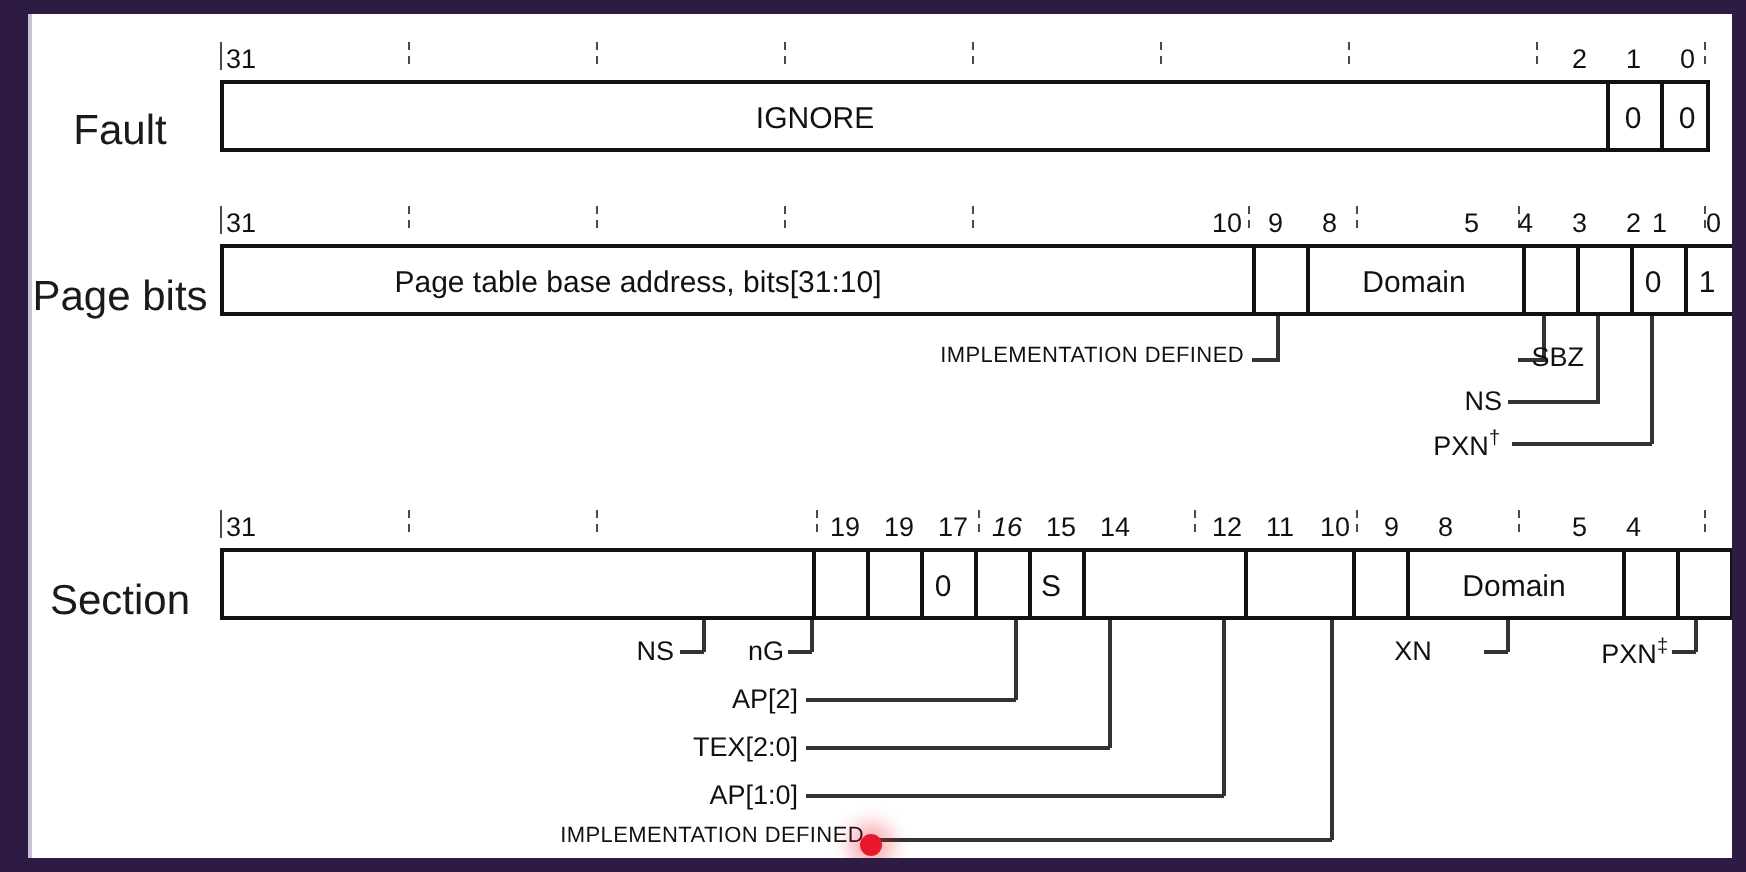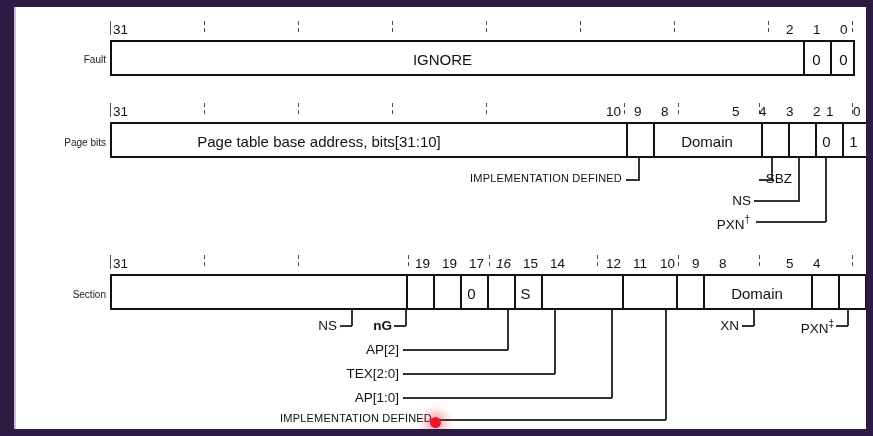--- a/index.html
+++ b/index.html
@@ -19,22 +19,22 @@
   #page:before{
     content:"";position:absolute;left:0;top:0;width:2px;height:100%;
     background:#c9c2d6;
   }
 
   
   .diagram{position:absolute;left:0;top:0;width:852px;height:422px;}
 
   .rowlabel{
     position:absolute;
-    font-size:10px;color:#1a1a1a;
-    text-align:right;
+    font-size:21px;color:#1a1a1a;
+    text-align:center;
     white-space:nowrap;
     line-height:1;
   }
 
   
   .regbox{
     position:absolute;
     border:2px solid #111;
     background:#fff;
     box-sizing:border-box;
@@ -114,21 +114,21 @@
 
     <div class="bitnum" style="left:99px;top:16px;">31</div>
     <div class="bitnum" style="left:772px;top:16px;">2</div>
     <div class="bitnum" style="left:799px;top:16px;">1</div>
     <div class="bitnum" style="left:826px;top:16px;">0</div>
 
     <div class="regbox" style="left:96px;top:33px;width:745px;height:36px;">
       <div class="sep" style="left:691px;top:0;height:32px;"></div>
       <div class="sep" style="left:718px;top:0;height:32px;"></div>
     </div>
-    <div class="fieldtext" style="left:96px;top:45px;width:595px;margin-left:35px;">IGNORE</div>
+    <div class="fieldtext" style="left:96px;top:45px;width:595px;">IGNORE</div>
     <div class="fieldtext" style="left:789px;top:45px;width:27px;">0</div>
     <div class="fieldtext" style="left:816px;top:45px;width:27px;">0</div>
 
     <div class="rowlabel" style="left:0px;top:131px;width:92px;">Page bits</div>
 
     <div class="tick" style="left:96px;top:96px;height:14px;"></div>
     <div class="tick dash" style="left:190px;top:96px;height:14px;"></div>
     <div class="tick dash" style="left:284px;top:96px;height:14px;"></div>
     <div class="tick dash" style="left:378px;top:96px;height:14px;"></div>
     <div class="tick dash" style="left:472px;top:96px;height:14px;"></div>
@@ -225,41 +225,41 @@
     <div class="fieldtext" style="left:498px;top:279px;width:27px;">S</div>
     <div class="fieldtext" style="left:687px;top:279px;width:112px;">Domain</div>
     <div class="fieldtext" style="left:849px;top:279px;width:27px;">C</div>
 
     <div class="lead-v" style="left:337px;top:303px;height:16px;"></div>
     <div class="lead-h" style="left:326px;top:318px;width:12px;"></div>
     <div class="callout" style="left:255px;top:312px;width:68px;">NS</div>
 
     <div class="lead-v" style="left:391px;top:303px;height:16px;"></div>
     <div class="lead-h" style="left:380px;top:318px;width:12px;"></div>
-    <div class="callout" style="left:334px;top:312px;width:44px;font-weight:bold;">nG</div>
+    <div class="callout" style="left:334px;top:312px;width:44px;">nG</div>
 
     <div class="lead-v" style="left:493px;top:303px;height:40px;"></div>
     <div class="lead-h" style="left:389px;top:342px;width:105px;"></div>
     <div class="callout" style="left:300px;top:336px;width:85px;">AP[2]</div>
 
     <div class="lead-v" style="left:540px;top:303px;height:64px;"></div>
     <div class="lead-h" style="left:389px;top:366px;width:152px;"></div>
     <div class="callout" style="left:280px;top:360px;width:105px;">TEX[2:0]</div>
 
     <div class="lead-v" style="left:597px;top:303px;height:88px;"></div>
     <div class="lead-h" style="left:389px;top:390px;width:209px;"></div>
     <div class="callout" style="left:290px;top:384px;width:95px;">AP[1:0]</div>
 
     <div class="lead-v" style="left:651px;top:303px;height:110px;"></div>
     <div class="lead-h" style="left:425px;top:412px;width:227px;"></div>
     <div class="callout tiny" style="left:218px;top:406px;width:200px;">IMPLEMENTATION DEFINED</div>
 
     <div class="lead-v" style="left:739px;top:303px;height:16px;"></div>
     <div class="lead-h" style="left:728px;top:318px;width:12px;"></div>
-    <div class="callout" style="left:660px;top:312px;width:65px;">XN</div>
+    <div class="callout" style="left:660px;top:312px;width:65px;text-align:center;">XN</div>
 
     <div class="lead-v" style="left:833px;top:303px;height:16px;"></div>
     <div class="lead-h" style="left:822px;top:318px;width:12px;"></div>
     <div class="callout" style="left:738px;top:312px;width:82px;"><span>PXN</span><sup class="dag">‡</sup></div>
 
     <div class="cursor-dot" style="left:416px;top:410px;"></div>
 
   </div>
 </div>
 

